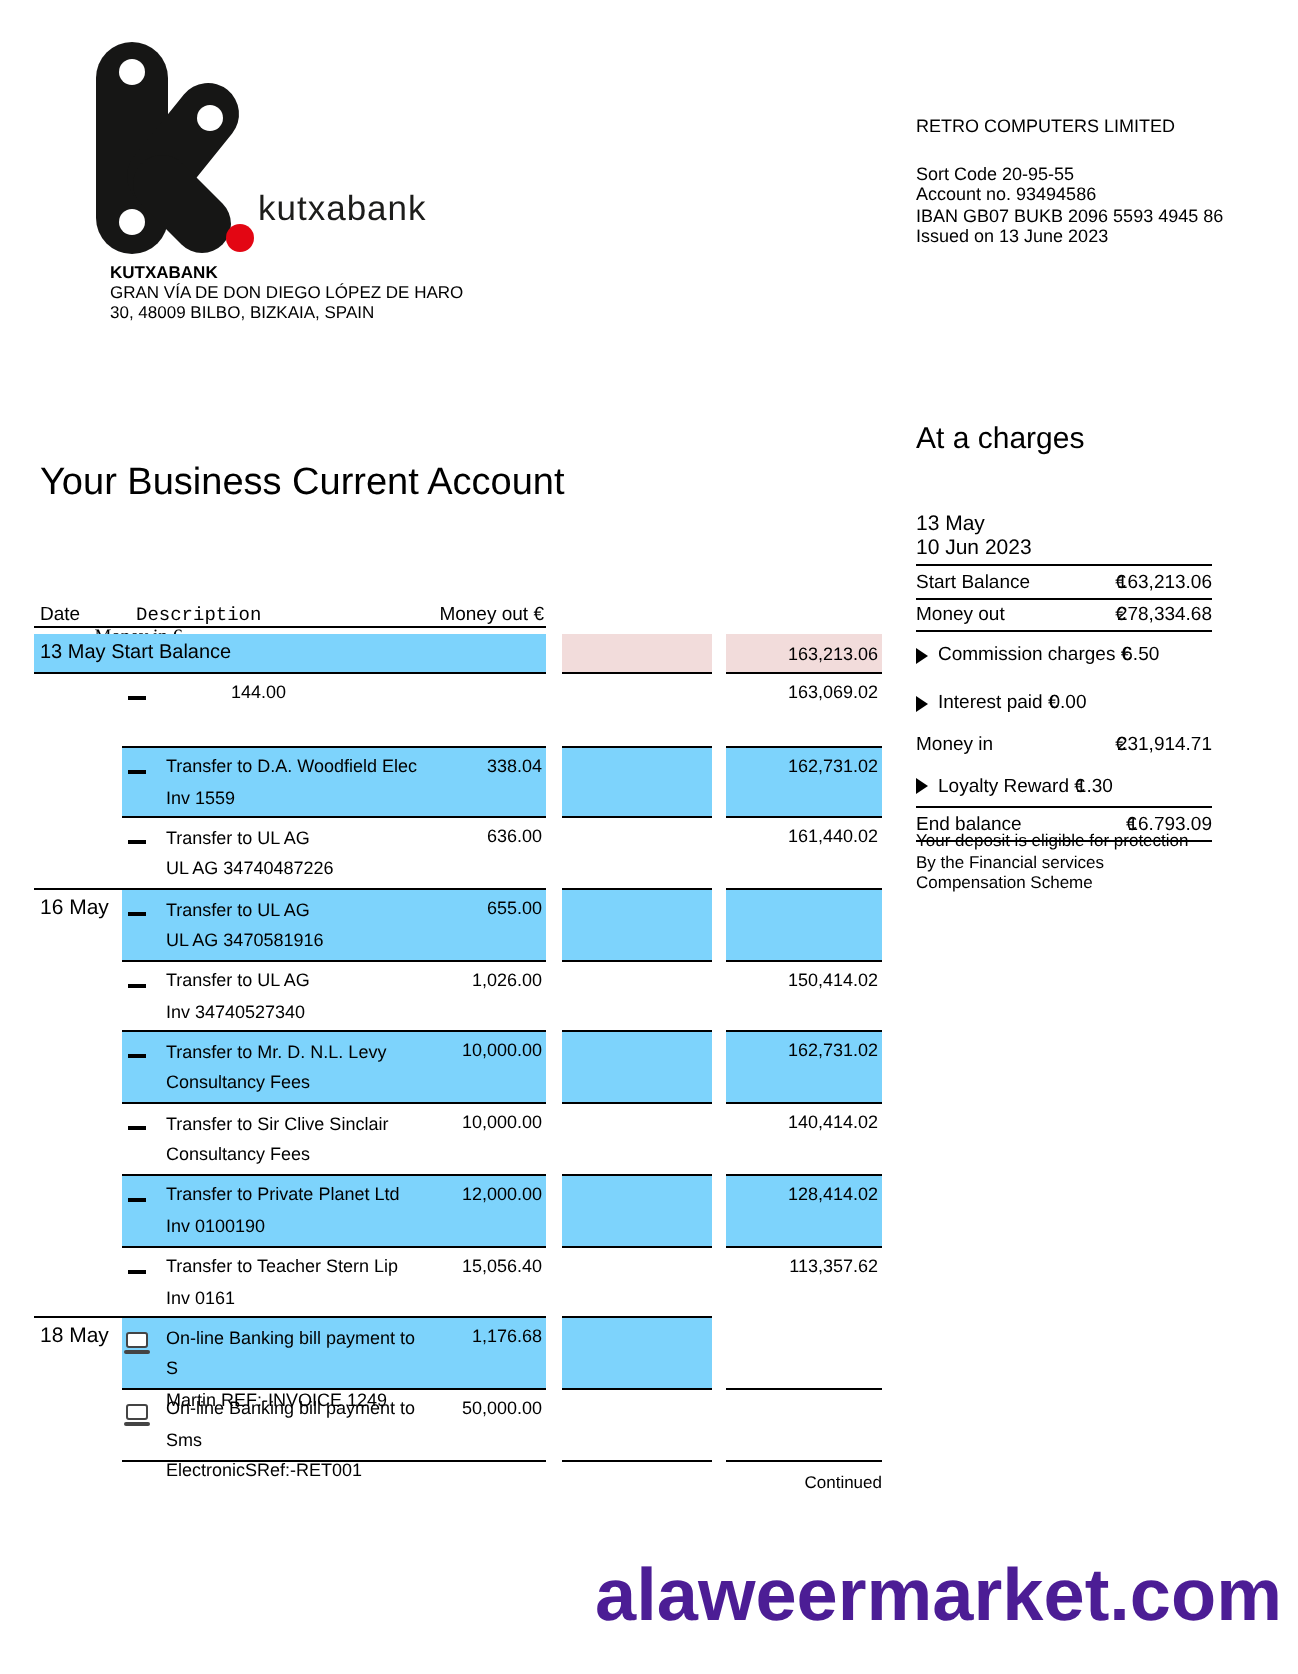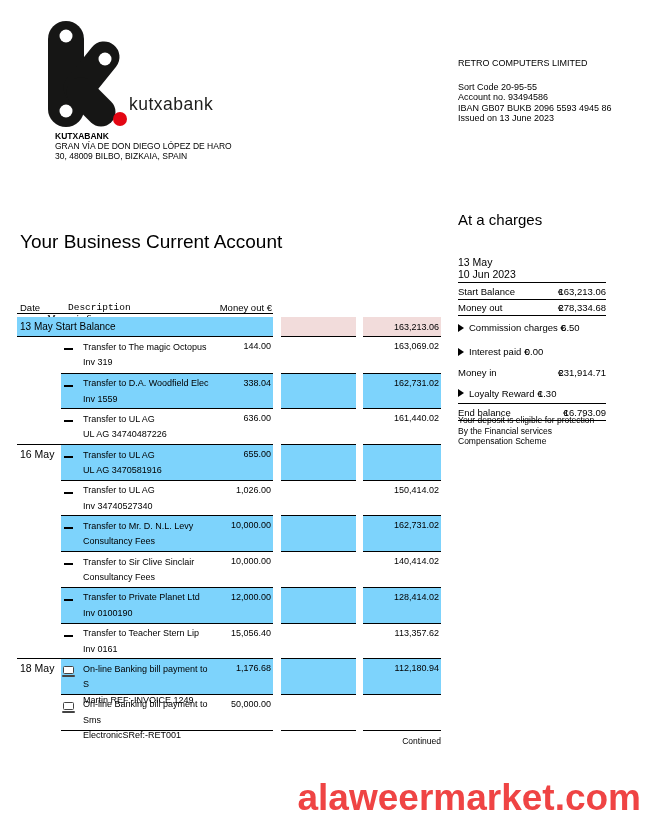--- a/index.html
+++ b/index.html
@@ -75,21 +75,21 @@
   .endline .blk2,.endline .blk3{border-top:1px solid #000;}
 
   .icon-dash{position:absolute;left:3px;top:11px;width:9px;height:2px;background:#000;}
   .icon-laptop{position:absolute;left:2px;top:7px;}
   .lap-screen{width:9px;height:6px;border:1px solid #444;border-radius:1.5px;background:#fff;}
   .lap-base{width:13px;height:2px;background:#444;border-radius:1px;margin-left:-1px;margin-top:1px;}
 
   .continued{position:absolute;left:17px;top:736px;width:424px;text-align:right;font-size:8.5px;}
 
   
-  .watermark{position:absolute;right:8px;top:777px;font-size:37px;font-weight:bold;color:#ef4444;}
+  .watermark{position:absolute;right:8px;top:777px;font-size:37px;font-weight:bold;color:#4c1d95;}
 </style>
 </head>
 <body>
 
 <div class="page">
 
   <svg class="logo-svg" width="82" height="108" viewBox="0 0 82 108">
     <line x1="18" y1="19" x2="18" y2="89" stroke="#161615" stroke-width="36" stroke-linecap="round"></line>
     <line x1="31" y1="68" x2="56" y2="37" stroke="#161615" stroke-width="31" stroke-linecap="round"></line>
     <line x1="33" y1="72" x2="53" y2="92" stroke="#161615" stroke-width="29" stroke-linecap="round"></line>
@@ -181,24 +181,20 @@
       <div class="blk3">163,213.06</div>
     </div>
 
     <div class="trow first">
       <div class="blk1">
         <div class="datecell"></div>
         <div class="content">
           <div class="icon-col">
               <span class="icon-dash"></span>
             </div>
-          <div class="desc">
-            <div>Transfer to The magic Octopus</div>
-            <div>Inv 319</div>
-          </div>
           <div class="amt">144.00</div>
         </div>
       </div>
       <div class="gapA"></div>
       <div class="blk2"></div>
       <div class="gapB"></div>
       <div class="blk3">163,069.02</div>
     </div>
 
     <div class="trow shade">
@@ -374,21 +370,20 @@
           <div class="desc">
             <div>On-line Banking bill payment to S</div>
             <div>Martin REF:-INVOICE 1249</div>
           </div>
           <div class="amt">1,176.68</div>
         </div>
       </div>
       <div class="gapA"></div>
       <div class="blk2"></div>
       <div class="gapB"></div>
-      <div class="blk3">112,180.94</div>
     </div>
 
     <div class="trow">
       <div class="blk1">
         <div class="datecell"></div>
         <div class="content">
           <div class="icon-col">
             <span class="icon-laptop">
               <span class="lap-screen" style="display:block"></span>
               <span class="lap-base" style="display:block"></span>

